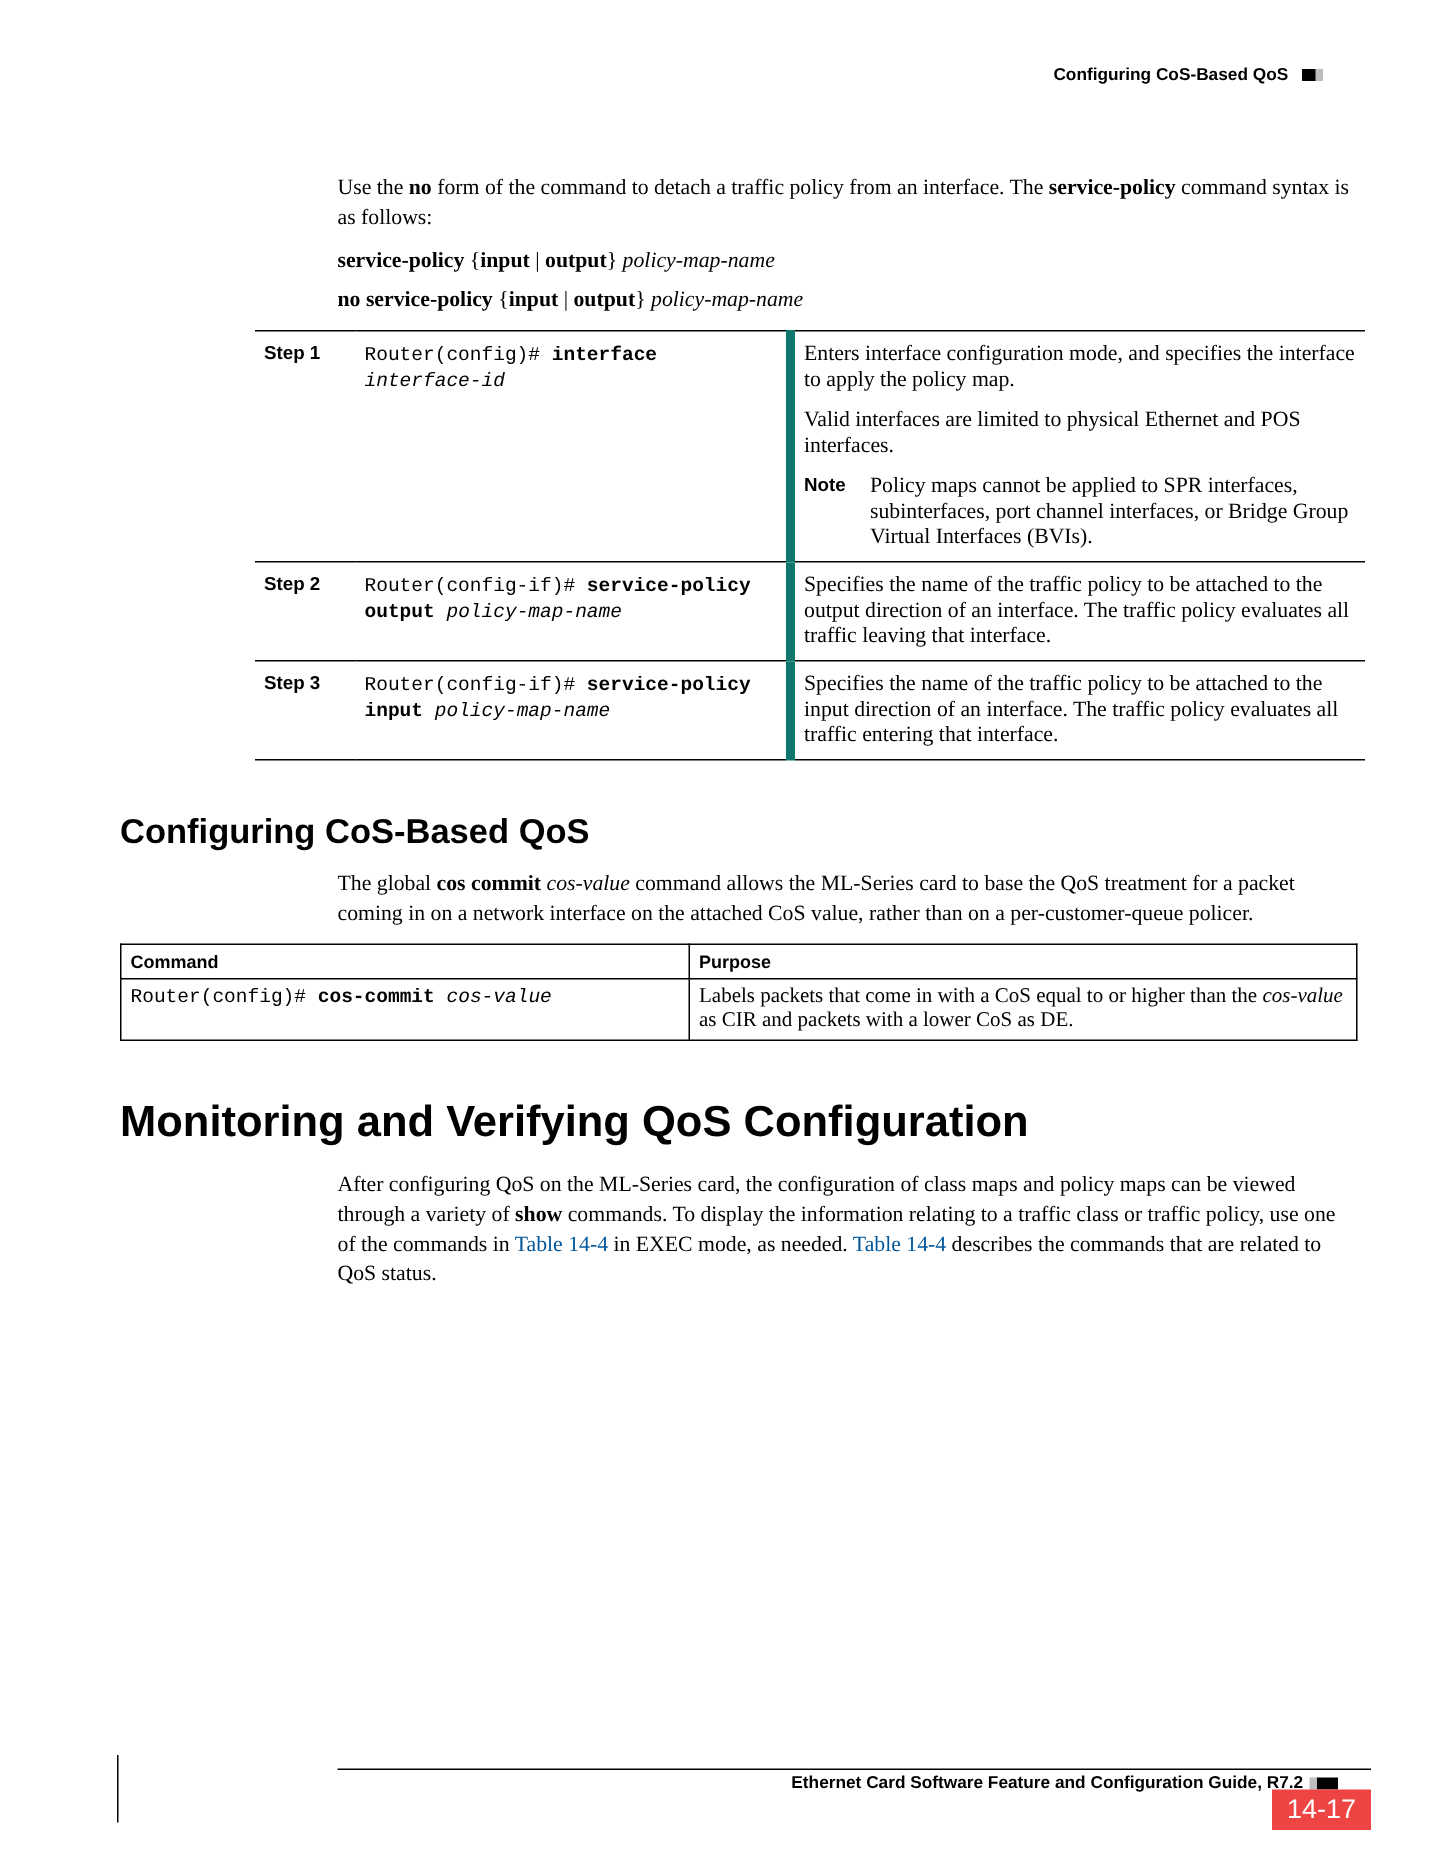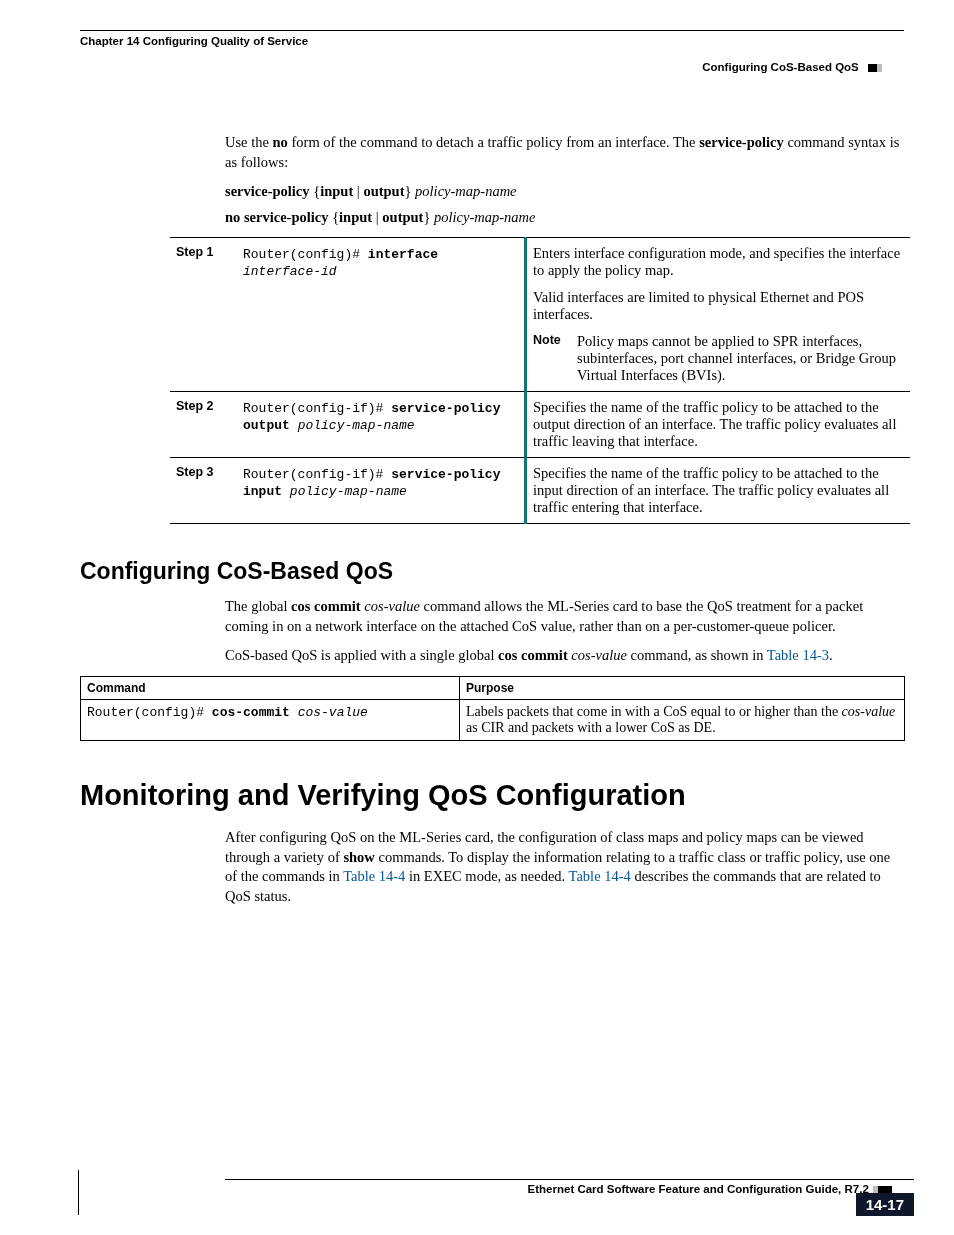--- a/index.html
+++ b/index.html
@@ -72,21 +72,21 @@
   }
   .steps-table tr { border-top: 1px solid #000; border-bottom: 1px solid #000; }
   .step-label {
     font-family: Arial, Helvetica, sans-serif;
     font-weight: bold;
     font-size: 12.5px;
     white-space: nowrap;
     width: 55px;
     border-right: 0;
   }
-  .step-cmd { width: 275px; border-right: 3px solid #0f766e; }
+  .step-cmd { width: 275px; border-right: 6px solid #0f766e; }
   .step-desc { padding-left: 4px; }
   .note-label { font-family: Arial, Helvetica, sans-serif; font-weight: bold; font-size: 12.5px; }
   .note-row { display: flex; margin-top: 10px; }
   .note-row .note-label { width: 44px; flex-shrink: 0; }
   .note-row .note-text { flex: 1; }
 
   h2.section {
     font-family: Arial, Helvetica, sans-serif;
     font-size: 23px;
     font-weight: bold;
@@ -158,43 +158,40 @@
     top: 0;
     left: -5px;
     width: 5px;
     height: 8px;
     background: #bdbdbd;
   }
   .page-num {
     position: absolute;
     right: 0;
     top: 14px;
-    background: #0f172a;
+    background: #ef4444;
     color: #fff;
     font-family: Arial, Helvetica, sans-serif;
-    font-weight: bold;
-    font-size: 15px;
+    font-weight: normal;
+    font-size: 18px;
     padding: 3px 10px;
   }
   .left-rule {
     position: absolute;
     left: 78px;
     top: 1170px;
     bottom: 20px;
     border-left: 1px solid #000;
   }
 </style>
 </head>
 <body>
 
 <div class="page">
 
-  <div class="header-top">
-    <span>Chapter 14 Configuring Quality of Service</span>
-  </div>
   <div class="header-sub">
     <span>Configuring CoS-Based QoS</span>
     <span class="header-square"></span>
   </div>
 
   <div class="content">
     <p class="para">
       <span>Use the </span><span class="bold">no</span><span> form of the command to detach a traffic policy from an interface. The </span><span class="bold">service-policy</span><span> command syntax is as follows:</span>
     </p>
     <p>
@@ -237,23 +234,20 @@
       <td class="step-desc">Specifies the name of the traffic policy to be attached to the input direction of an interface. The traffic policy evaluates all traffic entering that interface.</td>
     </tr>
   </tbody>
     </table>
 
   <h2 class="section">Configuring CoS-Based QoS</h2>
   <div class="content" style="margin-top:0">
     <p class="para">
       <span>The global </span><span class="bold">cos commit</span><span> </span><span class="italic">cos-value</span><span> command allows the ML-Series card to base the QoS treatment for a packet coming in on a network interface on the attached CoS value, rather than on a per-customer-queue policer.</span>
     </p>
-    <p class="para">
-      <span>CoS-based QoS is applied with a single global </span><span class="bold">cos commit</span><span> </span><span class="italic">cos-value</span><span> command, as shown in </span><span class="link">Table 14-3</span><span>.</span>
-    </p>
   </div>
 
   <table class="cos-table">
     <tbody>
         <tr>
       <th style="width:46%">Command</th>
       <th>Purpose</th>
     </tr>
     <tr>
       <td>

